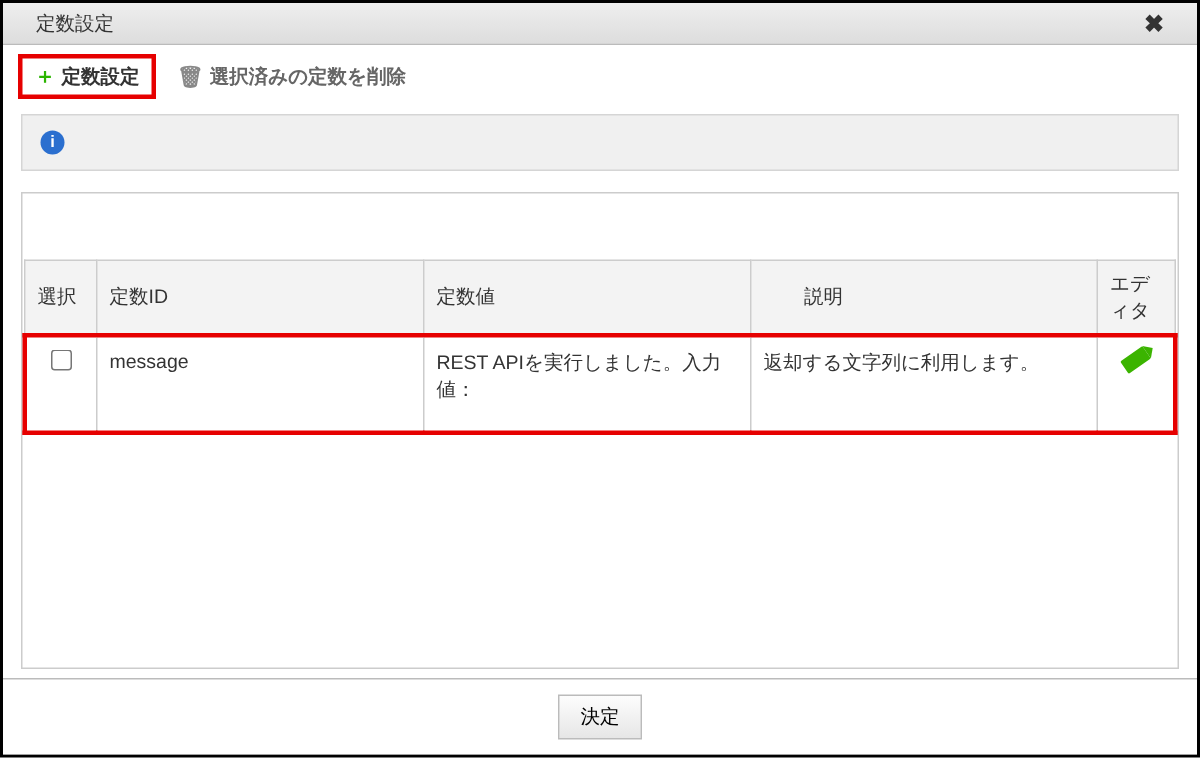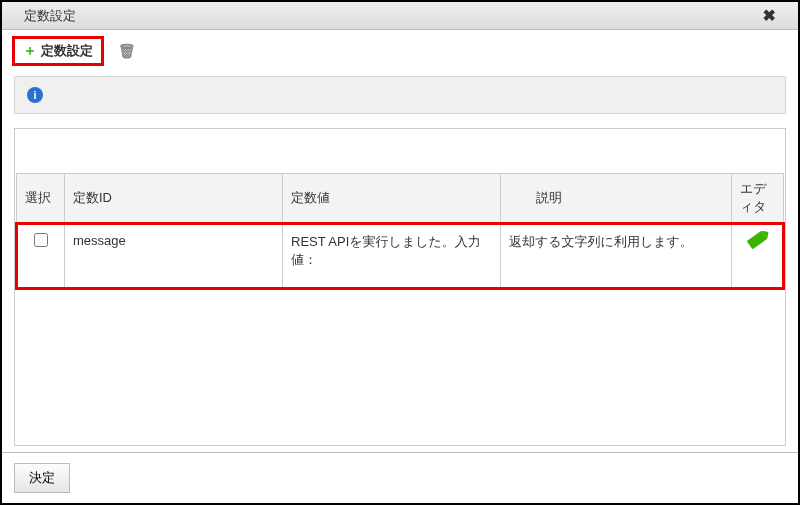--- a/index.html
+++ b/index.html
@@ -113,21 +113,21 @@
       width: 0; height: 0;
       border-left: 5px solid #3bb400;
       border-top: 5px solid transparent;
       border-bottom: 5px solid transparent;
     }
     .cell-edit { text-align: center; }
     .footer {
       border-top: 1px solid #bbb;
       padding: 10px 12px;
       display: flex;
-      justify-content: space-between;
+      justify-content: center;
       gap: 25px;
       background: #fff;
     }
     .footer button {
       background: linear-gradient(#fdfdfd, #e6e6e6);
       border: 1px solid #bbb;
       padding: 5px 14px;
       font-size: 13px;
       cursor: pointer;
     }
@@ -140,20 +140,21 @@
   <span class="close-x">✖</span>
 </div>
 
 <div class="toolbar">
   <div class="btn-add">
     <span class="plus-icon">＋</span>
     <span>定数設定</span>
   </div>
   <div class="btn-del">
     <span class="trash">🗑</span>
+    <span>選択済みの定数を削除</span>
   </div>
 </div>
 
 <div class="content-wrap">
   <div class="info-banner">
     <span class="info-i">i</span>
   </div>
 
   <div class="table-area">
     <table>

